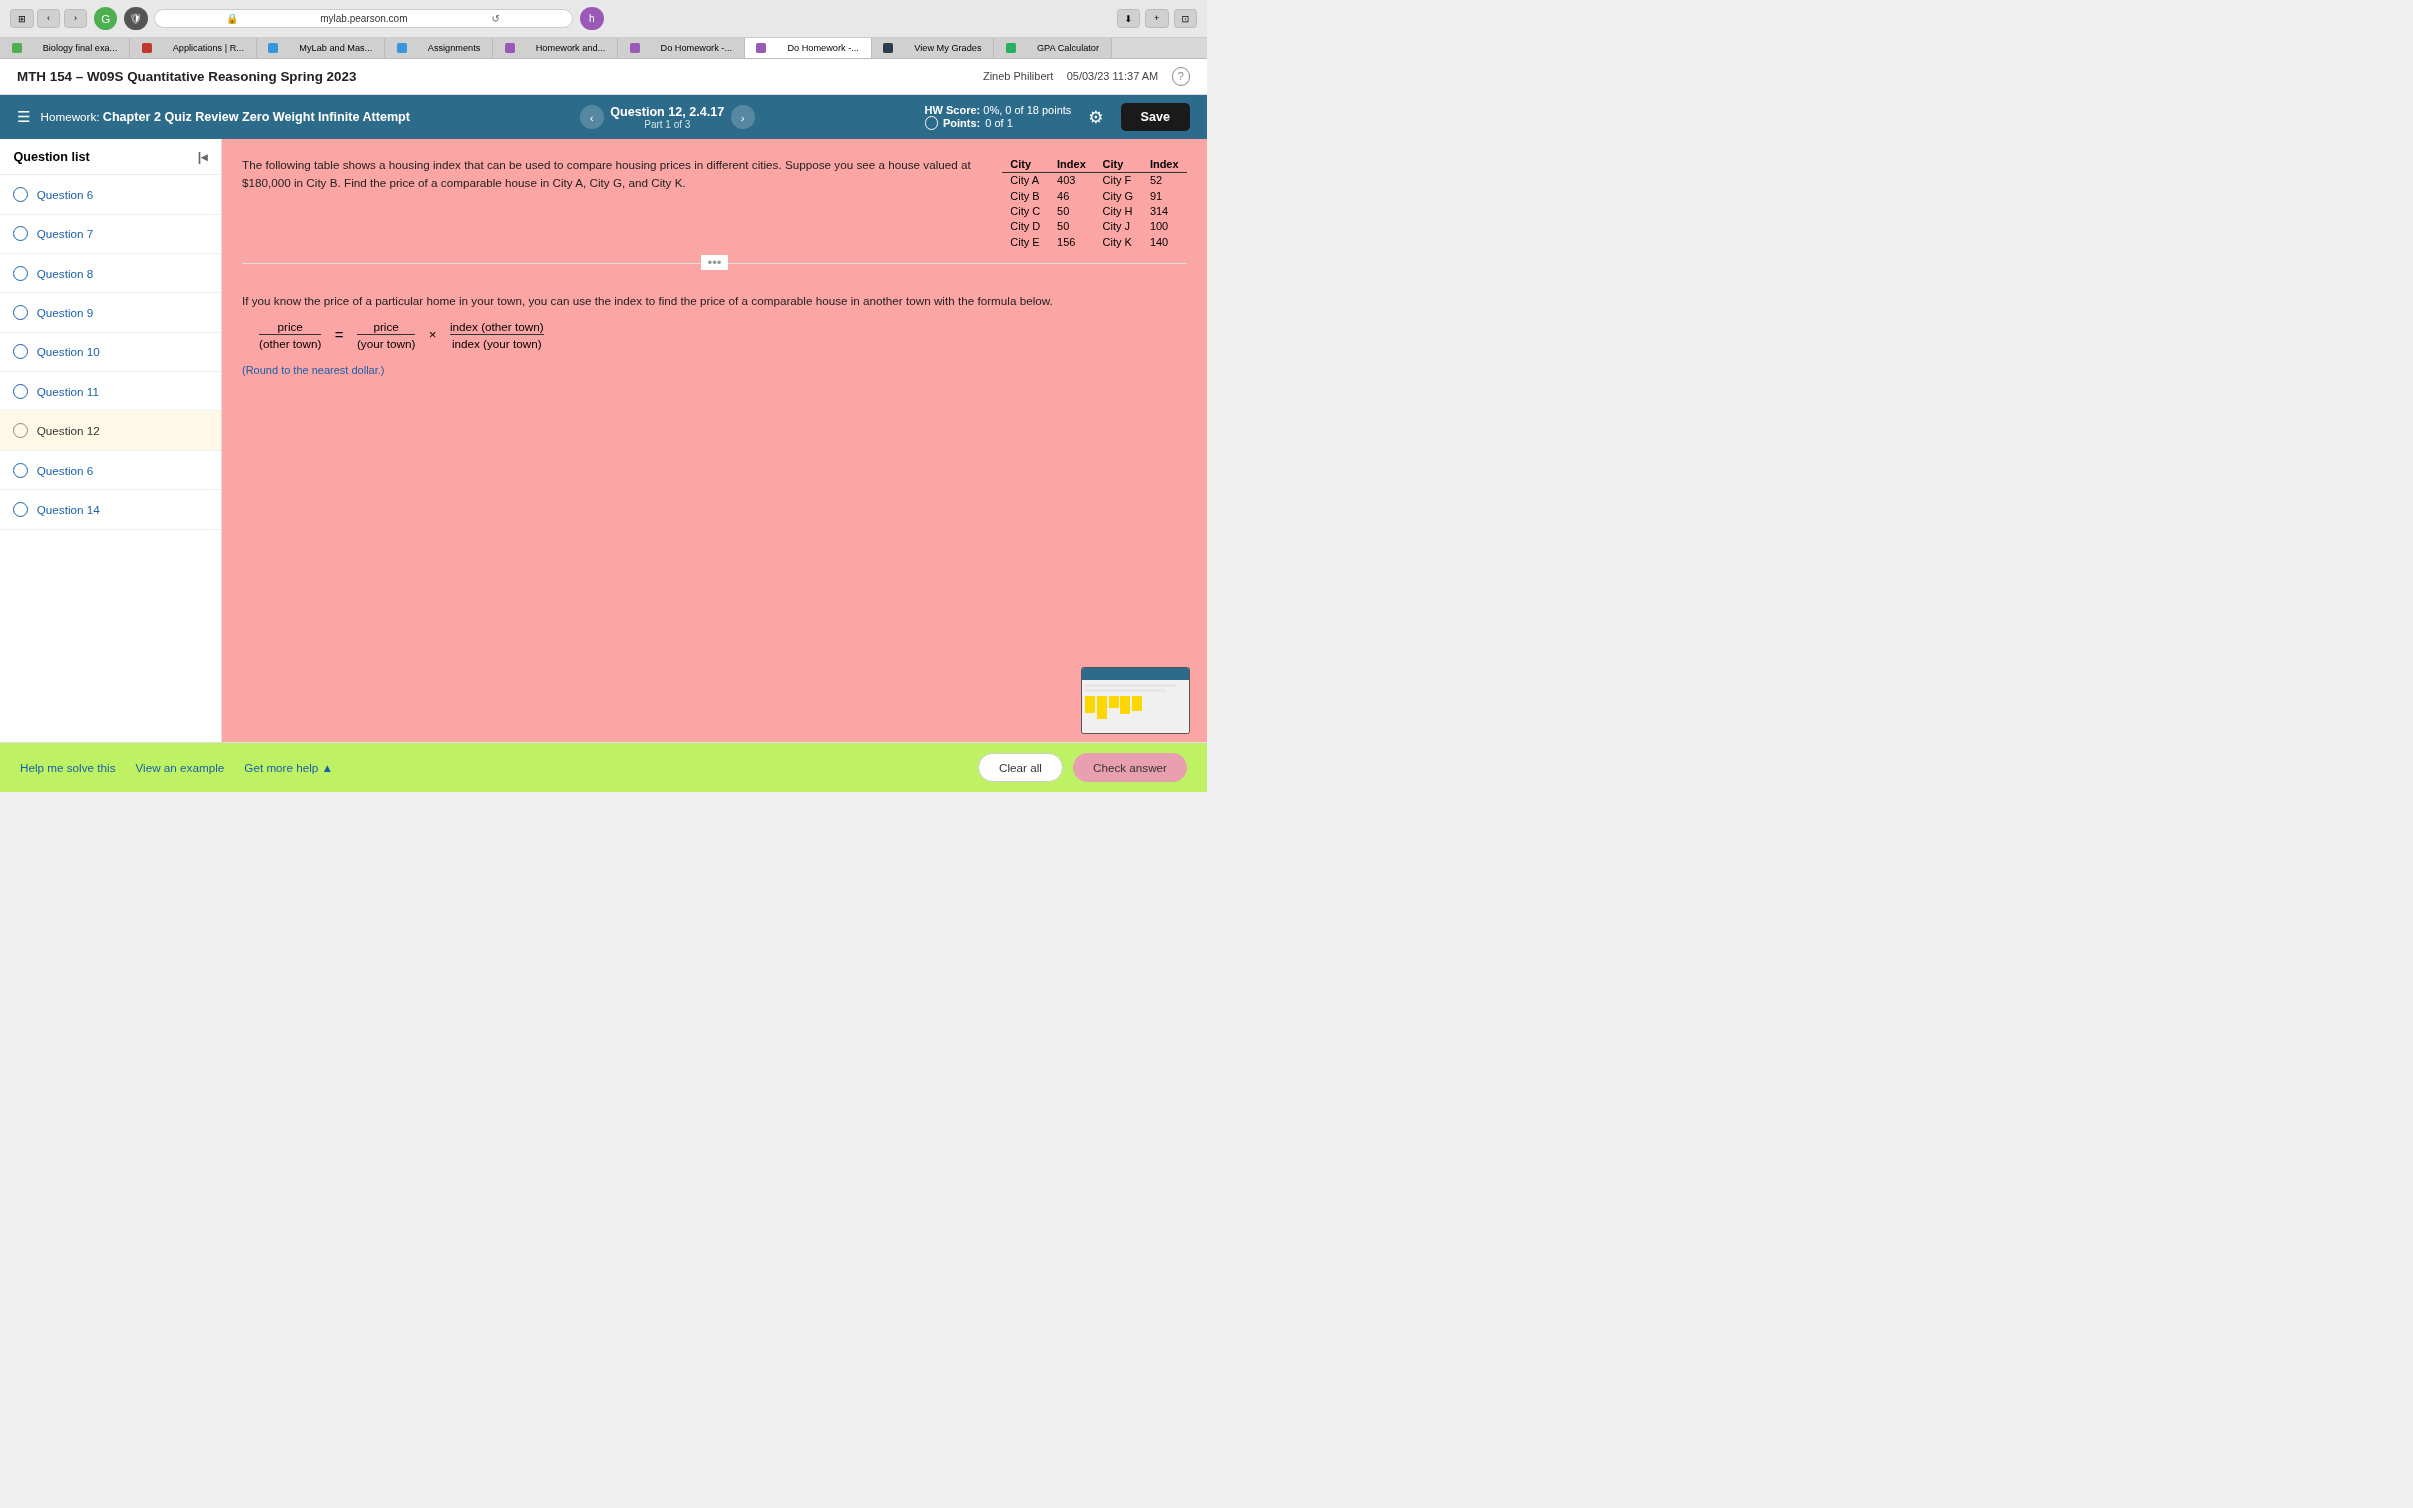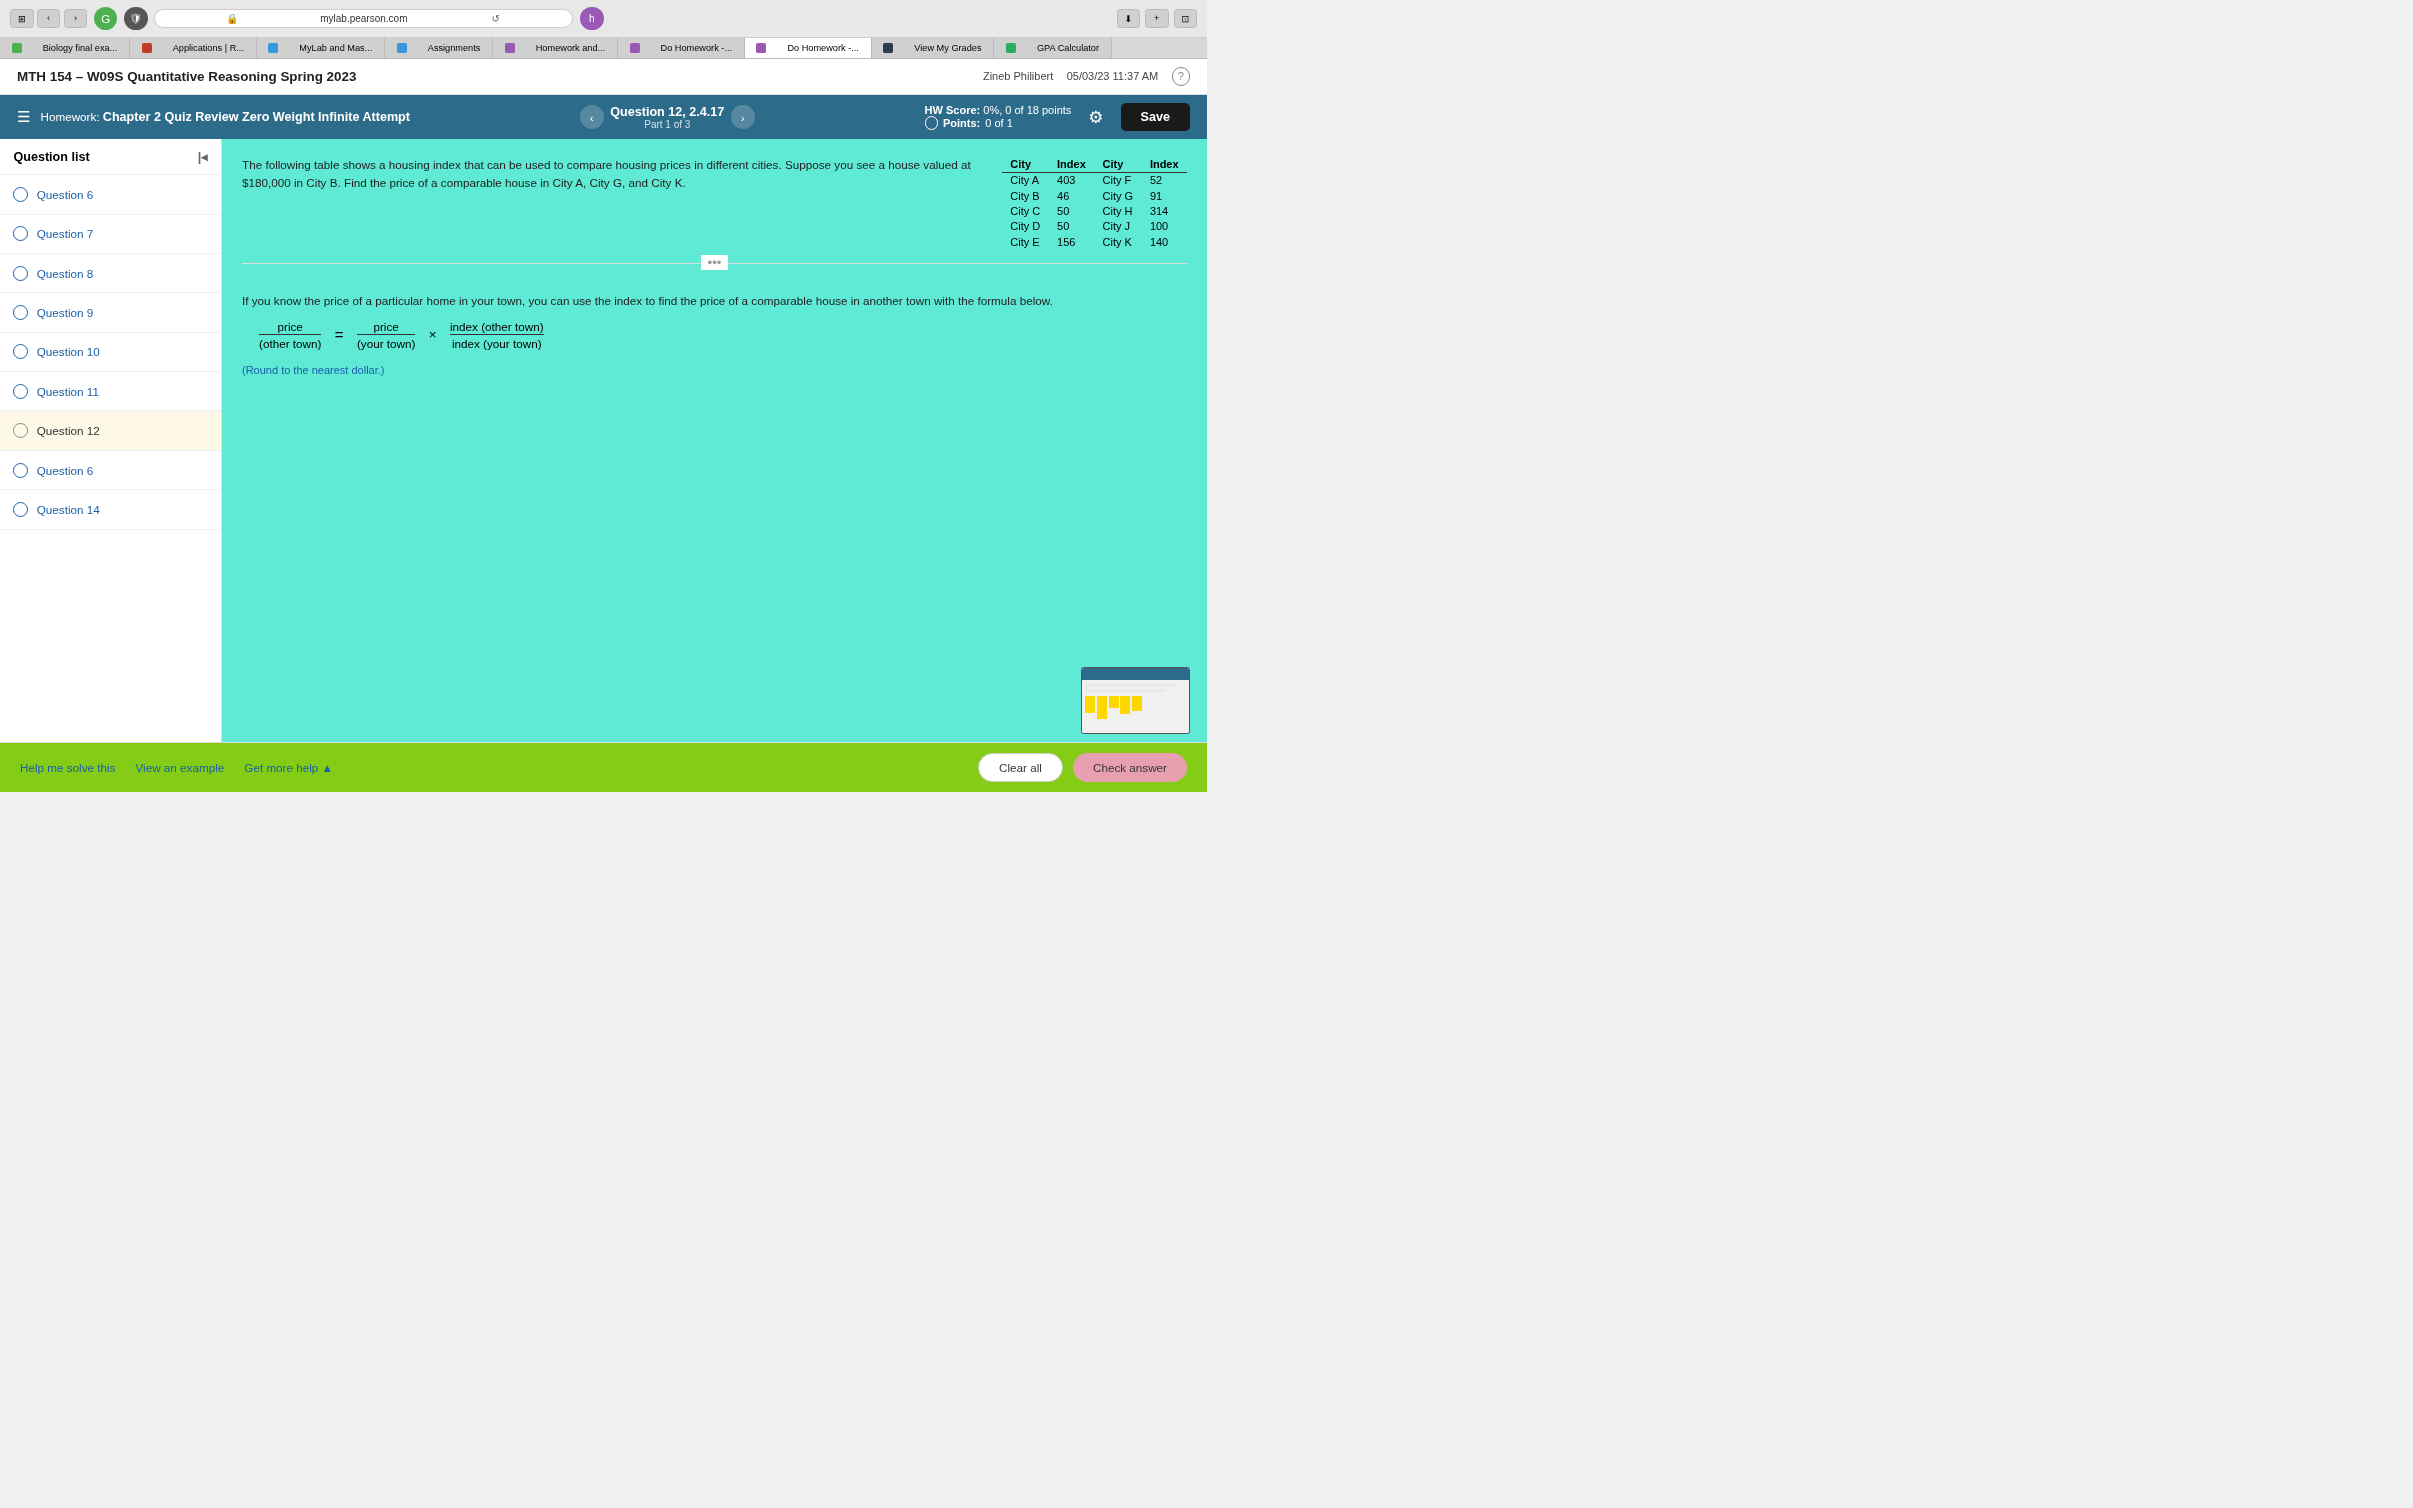--- a/index.html
+++ b/index.html
@@ -45,21 +45,21 @@
     
     .sidebar { width: 222px; background: white; border-right: 0.8px solid #ddd; overflow-y: auto; flex-shrink: 0; }
     .sidebar-header { padding: 10px 13.4px; display: flex; align-items: center; justify-content: space-between; font-weight: 600; font-size: 12.6px; border-bottom: 0.8px solid #eee; }
     .collapse-btn { cursor: pointer; color: #666; }
     .question-item { padding: 11.7px 13.4px; display: flex; align-items: center; gap: 8.4px; cursor: pointer; border-bottom: 0.8px solid #f0f0f0; font-size: 11.7px; color: #1a5fa8; }
     .question-item.active { background: #fef9e7; color: #333; }
     .question-item .q-circle { width: 15px; height: 15px; border-radius: 50%; border: 1.7px solid #1a5fa8; flex-shrink: 0; }
     .question-item.active .q-circle { border-color: #888; }
 
     
-    .content-area { flex: 1; background: #5eead4; overflow-y: auto; display: flex; flex-direction: column; }
+    .content-area { flex: 1; background: #fca5a5; overflow-y: auto; display: flex; flex-direction: column; }
     .question-content { padding: 17px 20px; flex: 1; }
 
     
     .city-table { border-collapse: collapse; font-size: 11px; }
     .city-table th, .city-table td { padding: 1.7px 8.4px; text-align: left; }
     .city-table th { font-weight: 600; border-bottom: 0.8px solid #333; }
 
     .problem-text { font-size: 11.7px; line-height: 1.5; color: #222; margin-bottom: 10px; }
 
     .formula-section { margin: 13.4px 0; }
@@ -68,21 +68,21 @@
     .formula-fraction .numerator { border-bottom: 0.8px solid #333; padding-bottom: 1.7px; margin-bottom: 1.7px; }
     .formula-fraction .denominator { }
     .equals-sign { font-size: 15px; }
     .times-sign { font-size: 13.4px; }
 
     .answer-line { display: flex; align-items: center; gap: 3.4px; font-size: 11.7px; margin-top: 17px; }
     .answer-input { width: 42px; height: 20px; border: 0.8px solid #aaa; padding: 1.7px 3.4px; font-size: 11px; }
     .hint-text { color: #1a5fa8; font-size: 11px; display: block; margin-top: 3.4px; }
 
     
-    .bottom-bar { background: #84cc16; border-top: 0.8px solid #ddd; padding: 10px 20px; display: flex; align-items: center; justify-content: space-between; }
+    .bottom-bar { background: #bef264; border-top: 0.8px solid #ddd; padding: 10px 20px; display: flex; align-items: center; justify-content: space-between; }
     .bottom-left { display: flex; gap: 20px; }
     .bottom-link { color: #1a5fa8; font-size: 11.7px; cursor: pointer; text-decoration: none; background: none; border: none; font-size: 11.7px; }
     .get-help-btn { background: none; border: none; color: #1a5fa8; font-size: 11.7px; cursor: pointer; display: flex; align-items: center; gap: 3.4px; }
     .bottom-right { display: flex; gap: 10px; }
     .clear-btn { padding: 6.7px 20px; border: 0.8px solid #ccc; border-radius: 17px; background: white; font-size: 11.7px; cursor: pointer; color: #333; }
     .check-btn { padding: 6.7px 20px; border-radius: 17px; background: #e8a0b0; border: none; font-size: 11.7px; cursor: pointer; color: #333; }
   </style>
 </head>
 <body>
 

